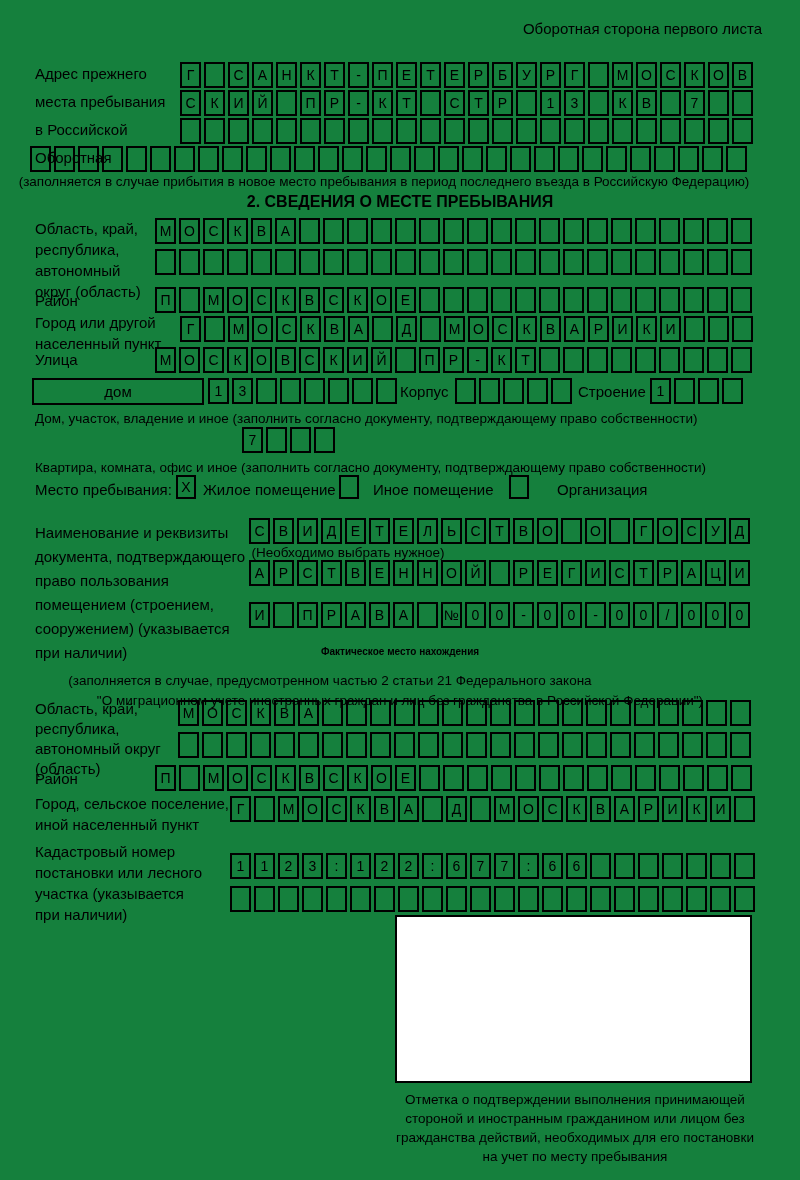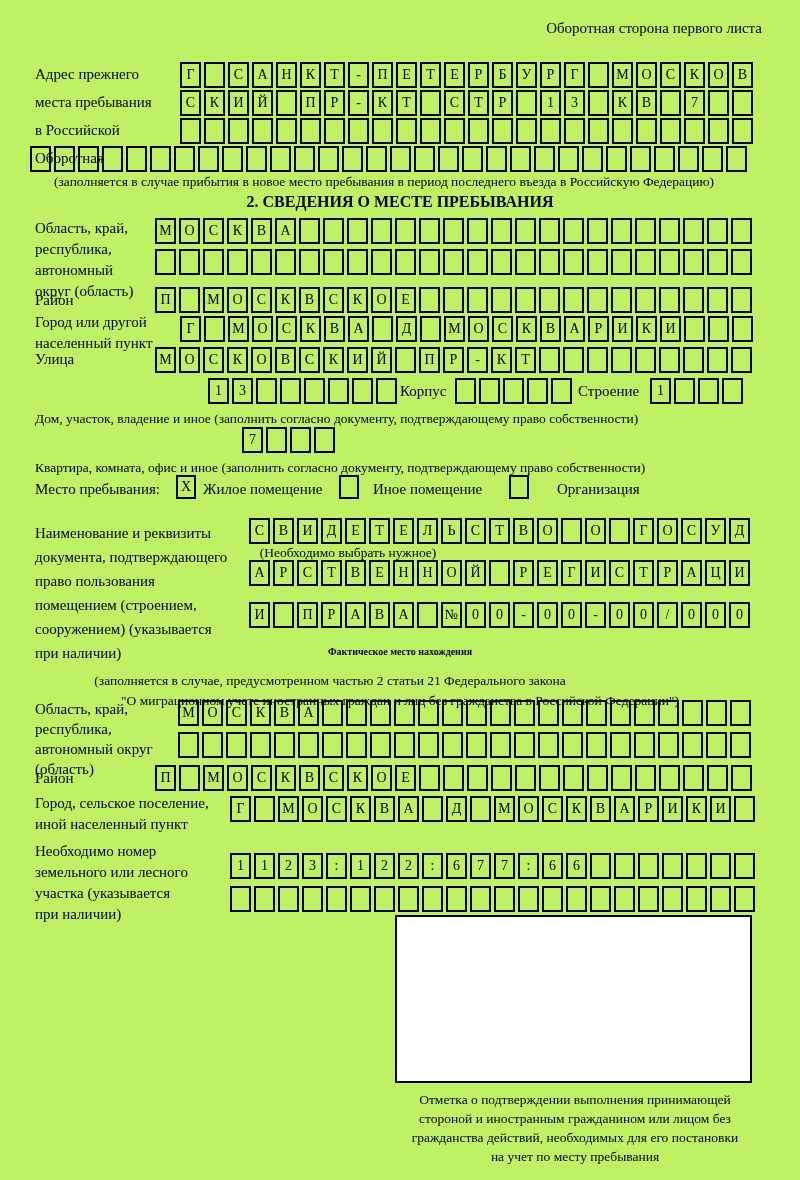--- a/index.html
+++ b/index.html
@@ -1,17 +1,17 @@
 <!DOCTYPE html>
 <html><head>
 <meta charset="utf-8">
 <style>
   html,body{margin:0;padding:0;background:#fff;}
-  .page{position:relative;width:800px;height:1180px;background:#bef264;
-        font-family:Liberation Serif, serif;color:#000;overflow:hidden;}
+  .page{position:relative;width:800px;height:1180px;background:#15803d;
+        font-family:Liberation Sans, sans-serif;color:#000;overflow:hidden;}
   .abs{position:absolute;}
   .lbl{font-size:15px;line-height:21px;}
   .lbl-tall{font-size:15px;line-height:28px;}
   .cells{display:flex;}
   .cell{flex:0 0 21px;width:21px;height:26px;border:2px solid #000;box-sizing:border-box;
         margin-right:3px;display:flex;align-items:center;justify-content:center;
         font-size:14px;line-height:1;}
   .wide-box{border:2px solid #000;box-sizing:border-box;display:flex;align-items:center;
         justify-content:center;font-size:15px;}
   .checkbox{width:20px;height:24px;border:2px solid #000;box-sizing:border-box;display:flex;
@@ -291,20 +291,21 @@
       <span class="cell"></span>
       <span class="cell"></span>
       <span class="cell"></span>
       <span class="cell"></span>
       <span class="cell"></span>
       <span class="cell"></span>
       <span class="cell"></span>
       <span class="cell"></span>
     </div>
 
+  <div class="abs wide-box" style="left:32px;top:378px;width:172px;height:27px;">дом</div>
   <div class="abs cells" style="left:208px;top:378px;">
       <span class="cell">1</span>
       <span class="cell">3</span>
       <span class="cell"></span>
       <span class="cell"></span>
       <span class="cell"></span>
       <span class="cell"></span>
       <span class="cell"></span>
       <span class="cell"></span>
     </div>
@@ -535,22 +536,22 @@
       <span class="cell">В</span>
       <span class="cell">А</span>
       <span class="cell">Р</span>
       <span class="cell">И</span>
       <span class="cell">К</span>
       <span class="cell">И</span>
       <span class="cell"></span>
     </div>
 
   <div class="abs lbl" style="left:35px;top:841px;width:180px;">
-      <div>Необходимо номер</div>
-      <div>земельного или лесного</div>
+      <div>Кадастровый номер</div>
+      <div>постановки или лесного</div>
       <div>участка (указывается</div>
       <div>при наличии)</div>
     </div>
   <div class="abs cells" style="left:230px;top:853px;">
       <span class="cell">1</span>
       <span class="cell">1</span>
       <span class="cell">2</span>
       <span class="cell">3</span>
       <span class="cell">:</span>
       <span class="cell">1</span>

